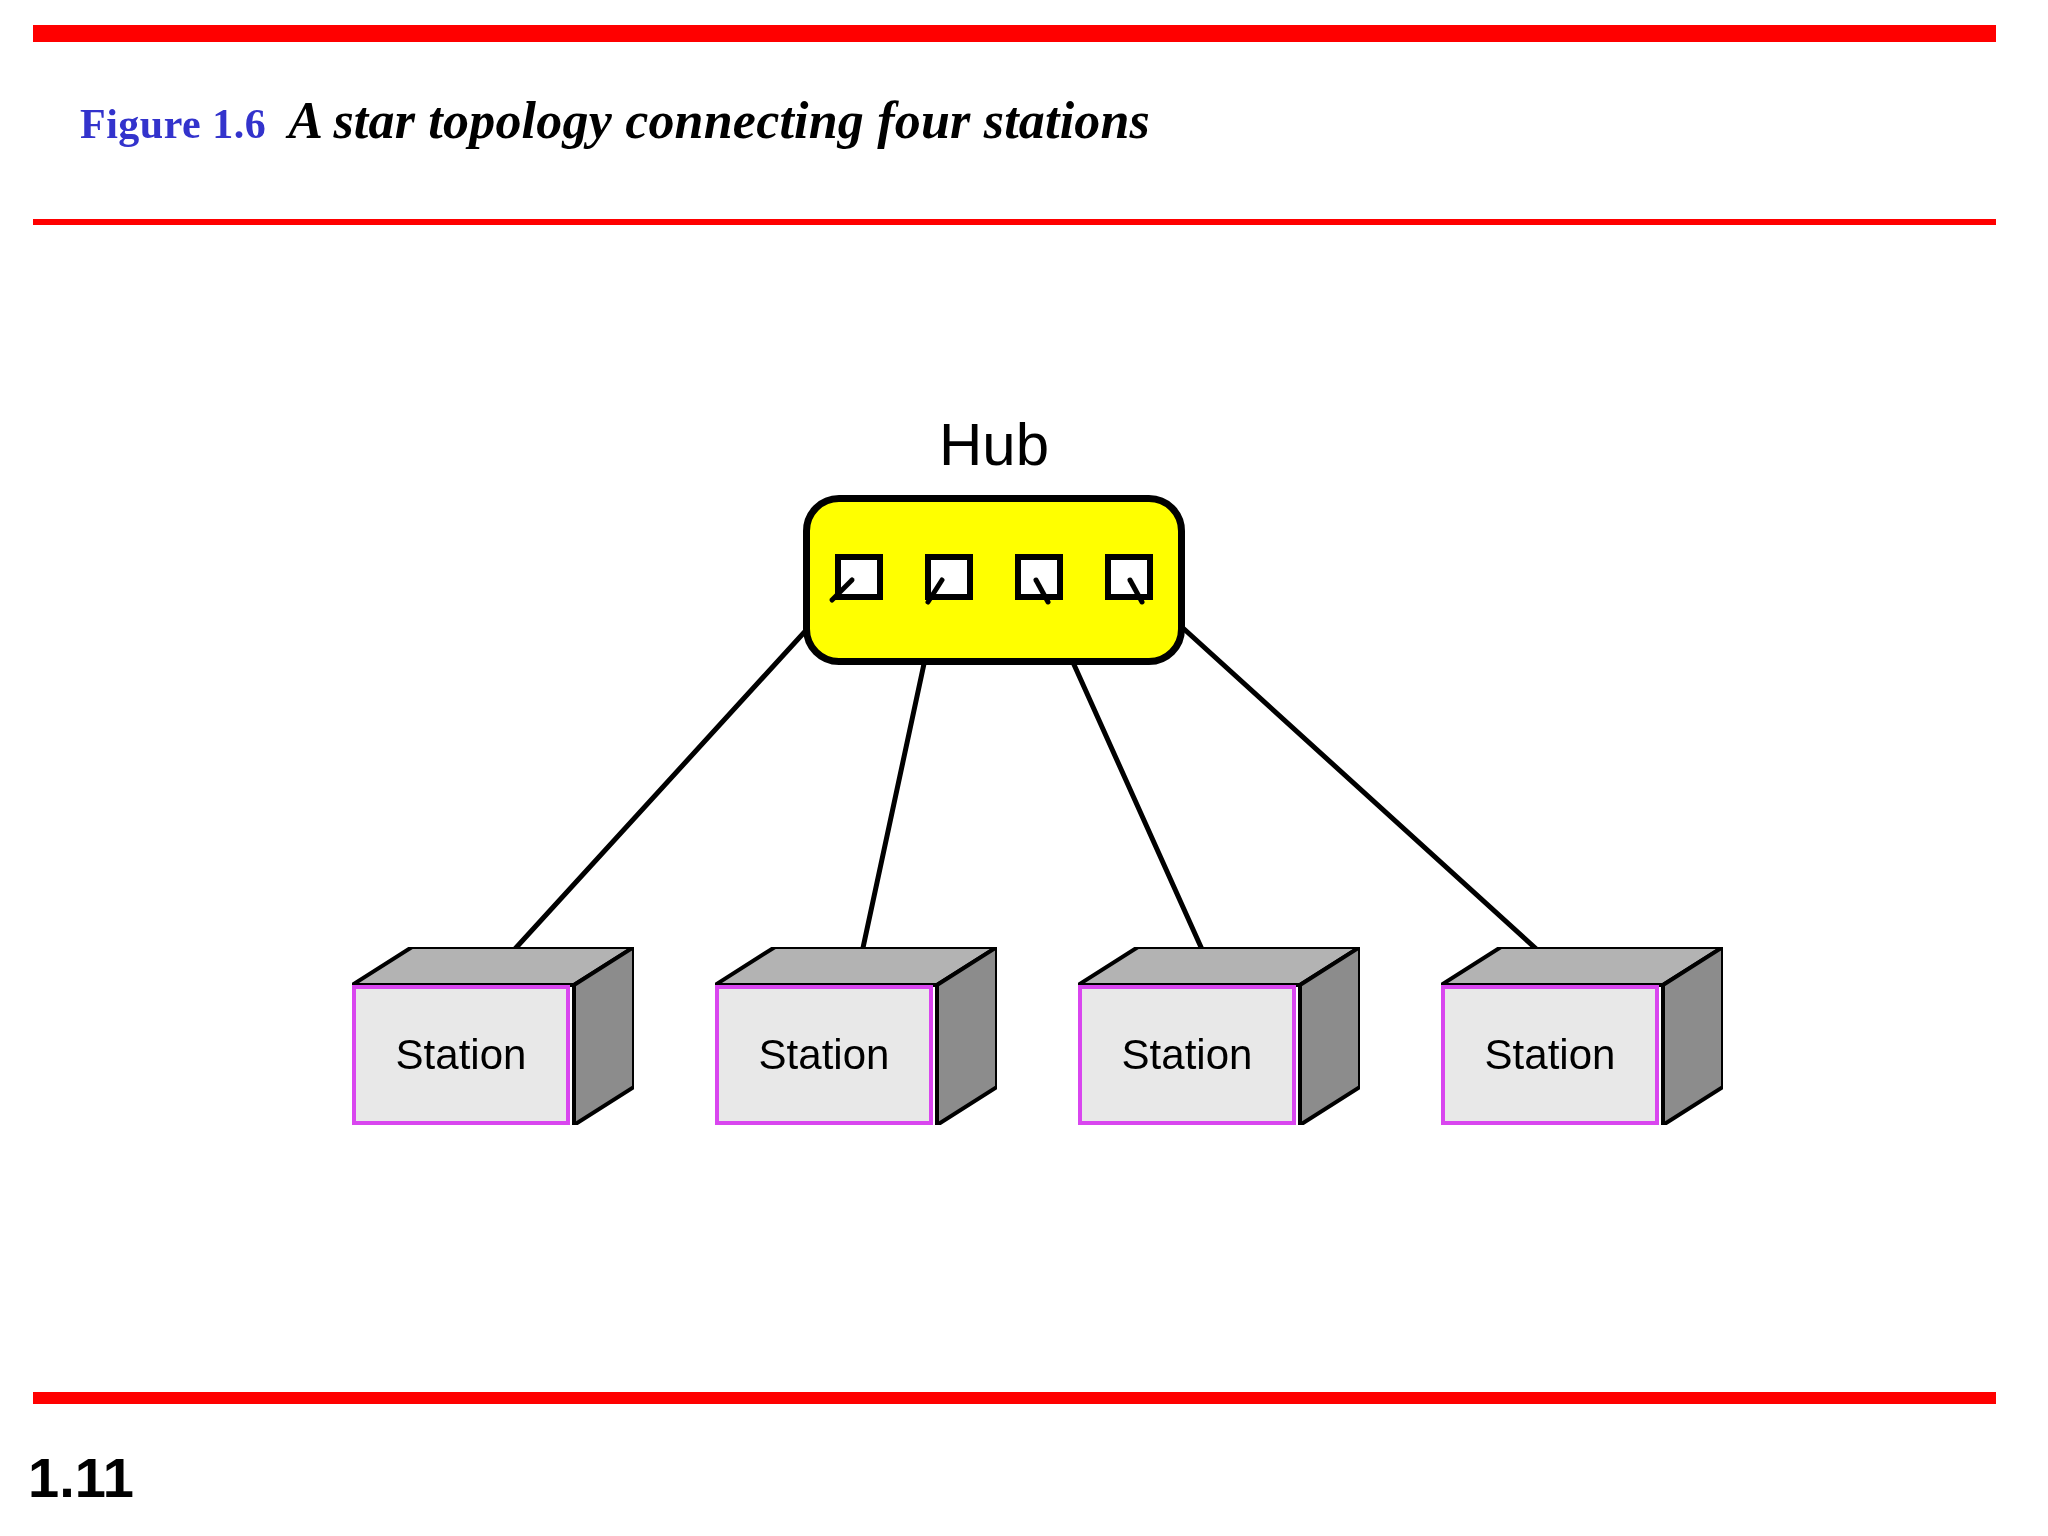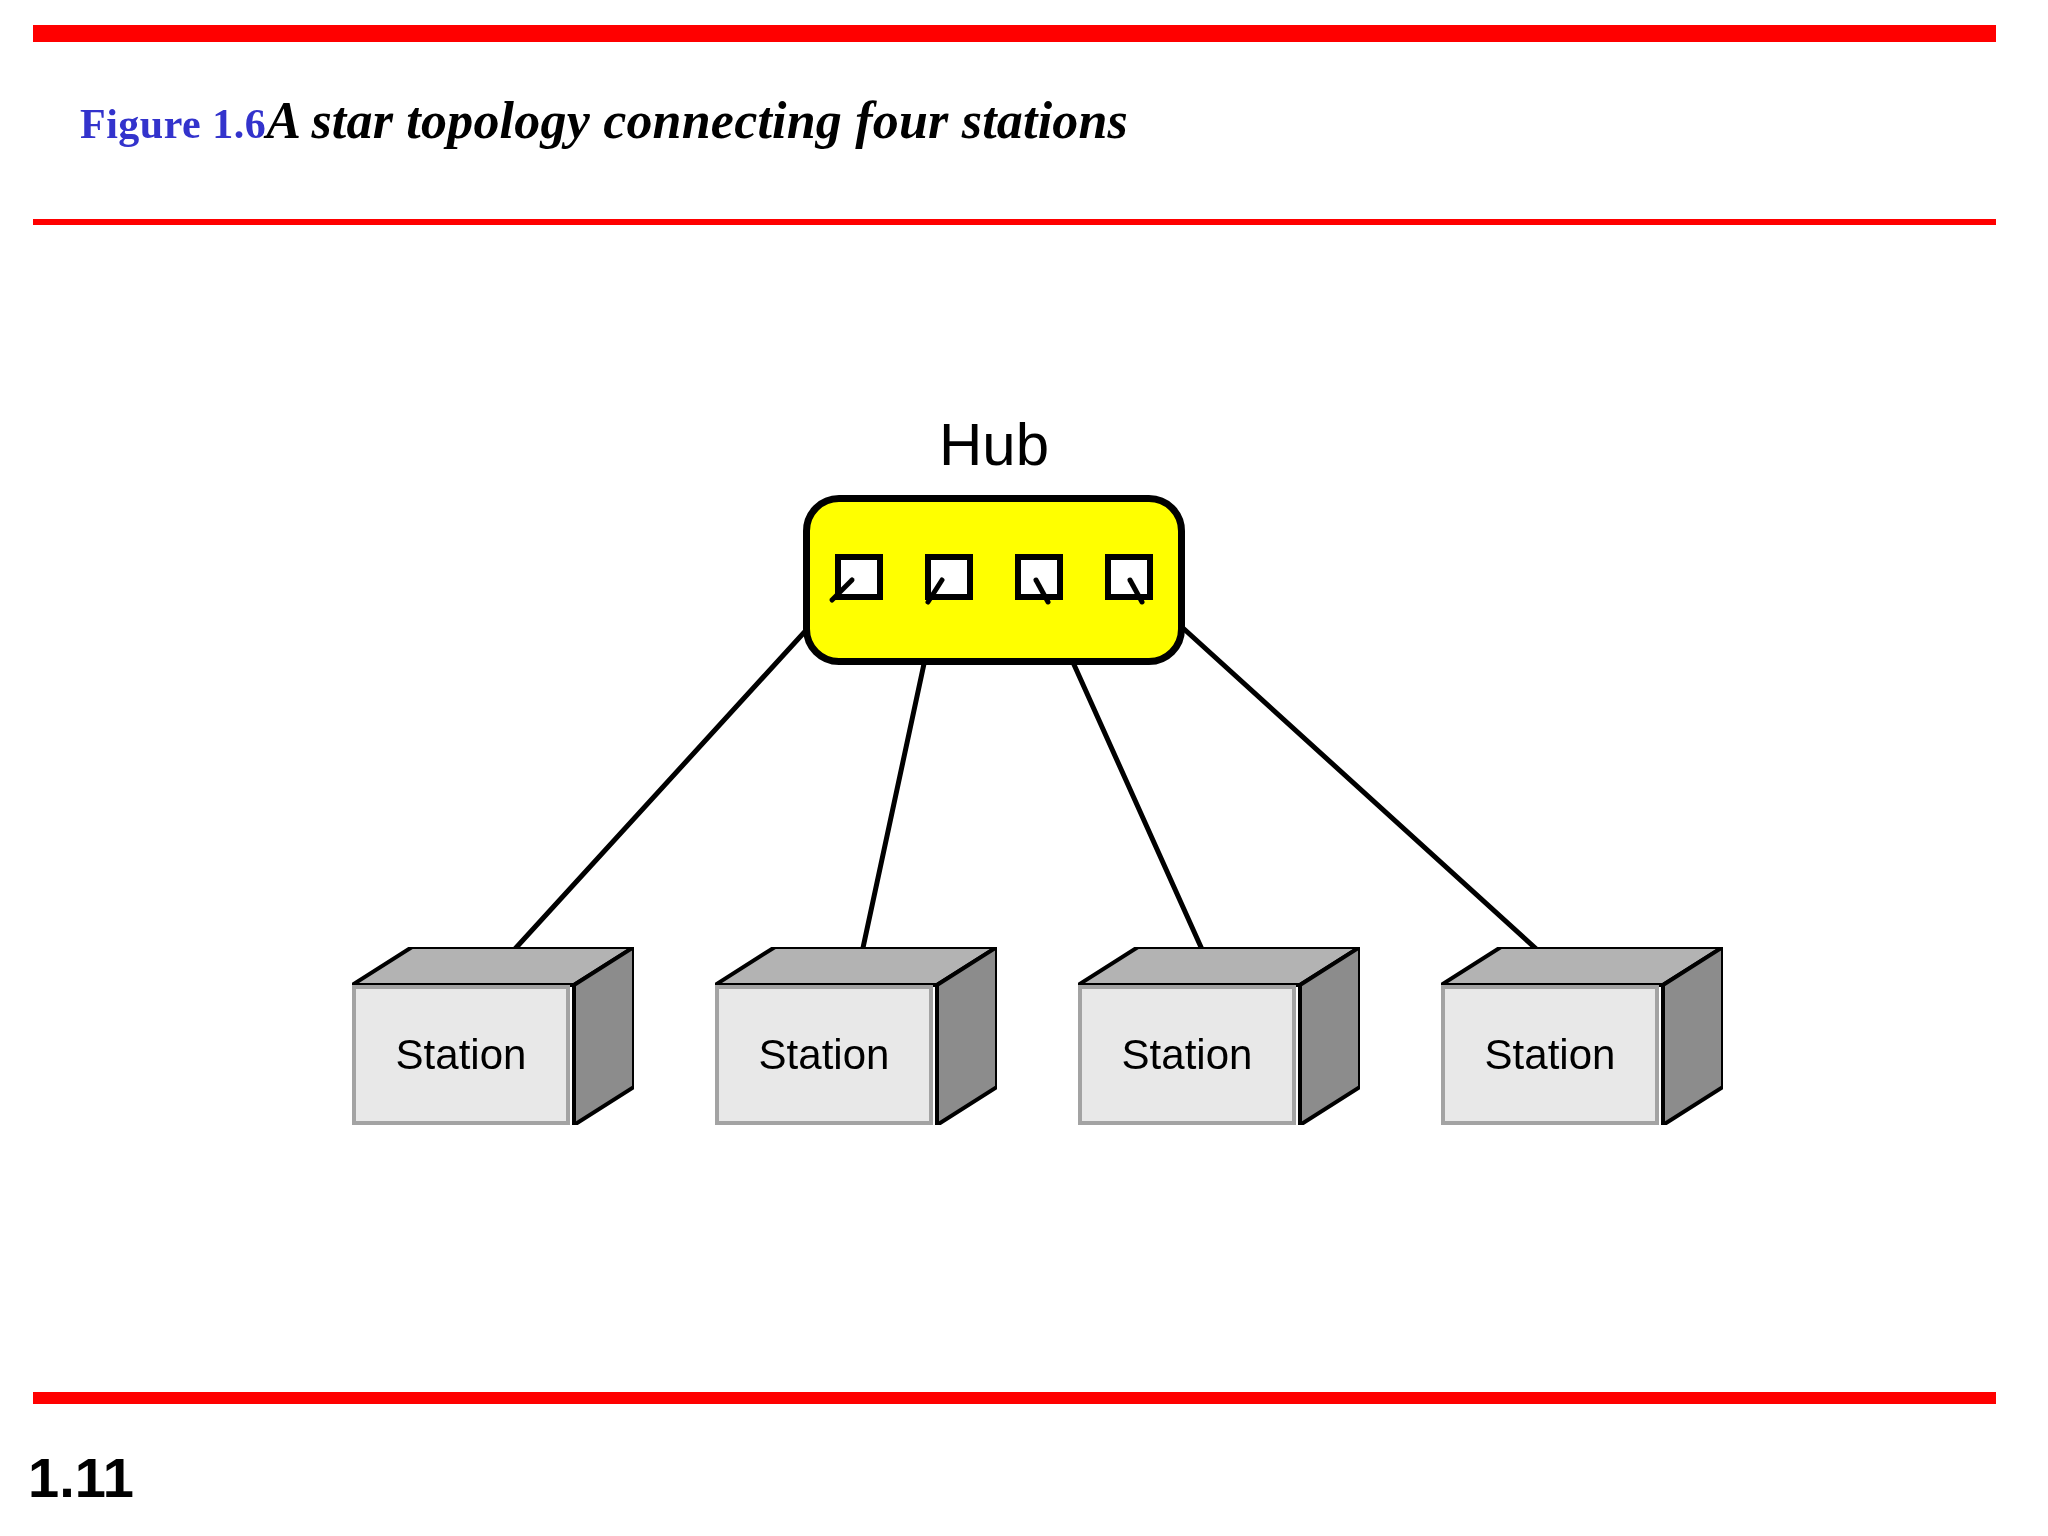--- a/index.html
+++ b/index.html
@@ -44,20 +44,21 @@
     font-size: 42px;
     color: #3333cc;
     letter-spacing: 0.5px;
   }
   #figure-caption {
     font-family: "Liberation Serif", serif;
     font-weight: bold;
     font-style: italic;
     font-size: 52px;
     color: #000000;
+    margin-left: 22px;
     letter-spacing: 0.2px;
   }
 
   
   #page-number {
     position: absolute;
     left: 28px;
     top: 1450px;
     font-family: "Liberation Sans", sans-serif;
     font-weight: bold;
@@ -131,21 +132,21 @@
     height: 178px;
   }
   .station-front {
     position: absolute;
     left: 0;
     top: 38px;
     width: 218px;
     height: 140px;
     box-sizing: border-box;
     background: #e8e8e8;
-    border: 4px solid #a3a3a3;
+    border: 4px solid #d946ef;
     display: flex;
     align-items: center;
     justify-content: center;
   }
   .station-label {
     font-family: "Liberation Sans", sans-serif;
     font-size: 42px;
     color: #000000;
     line-height: 1;
   }

